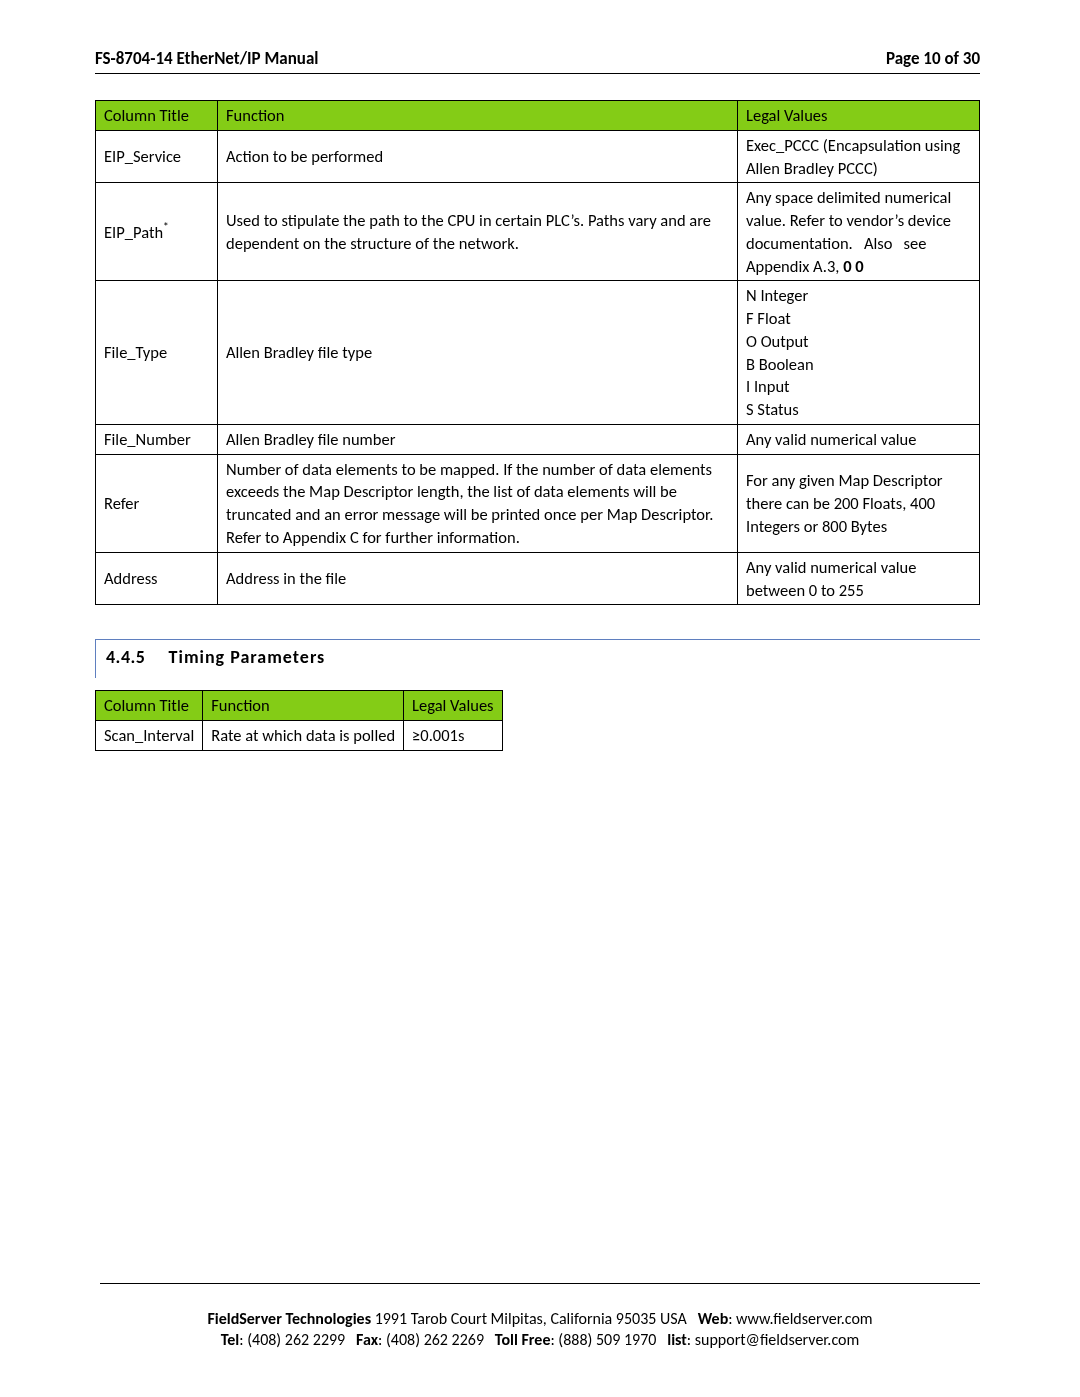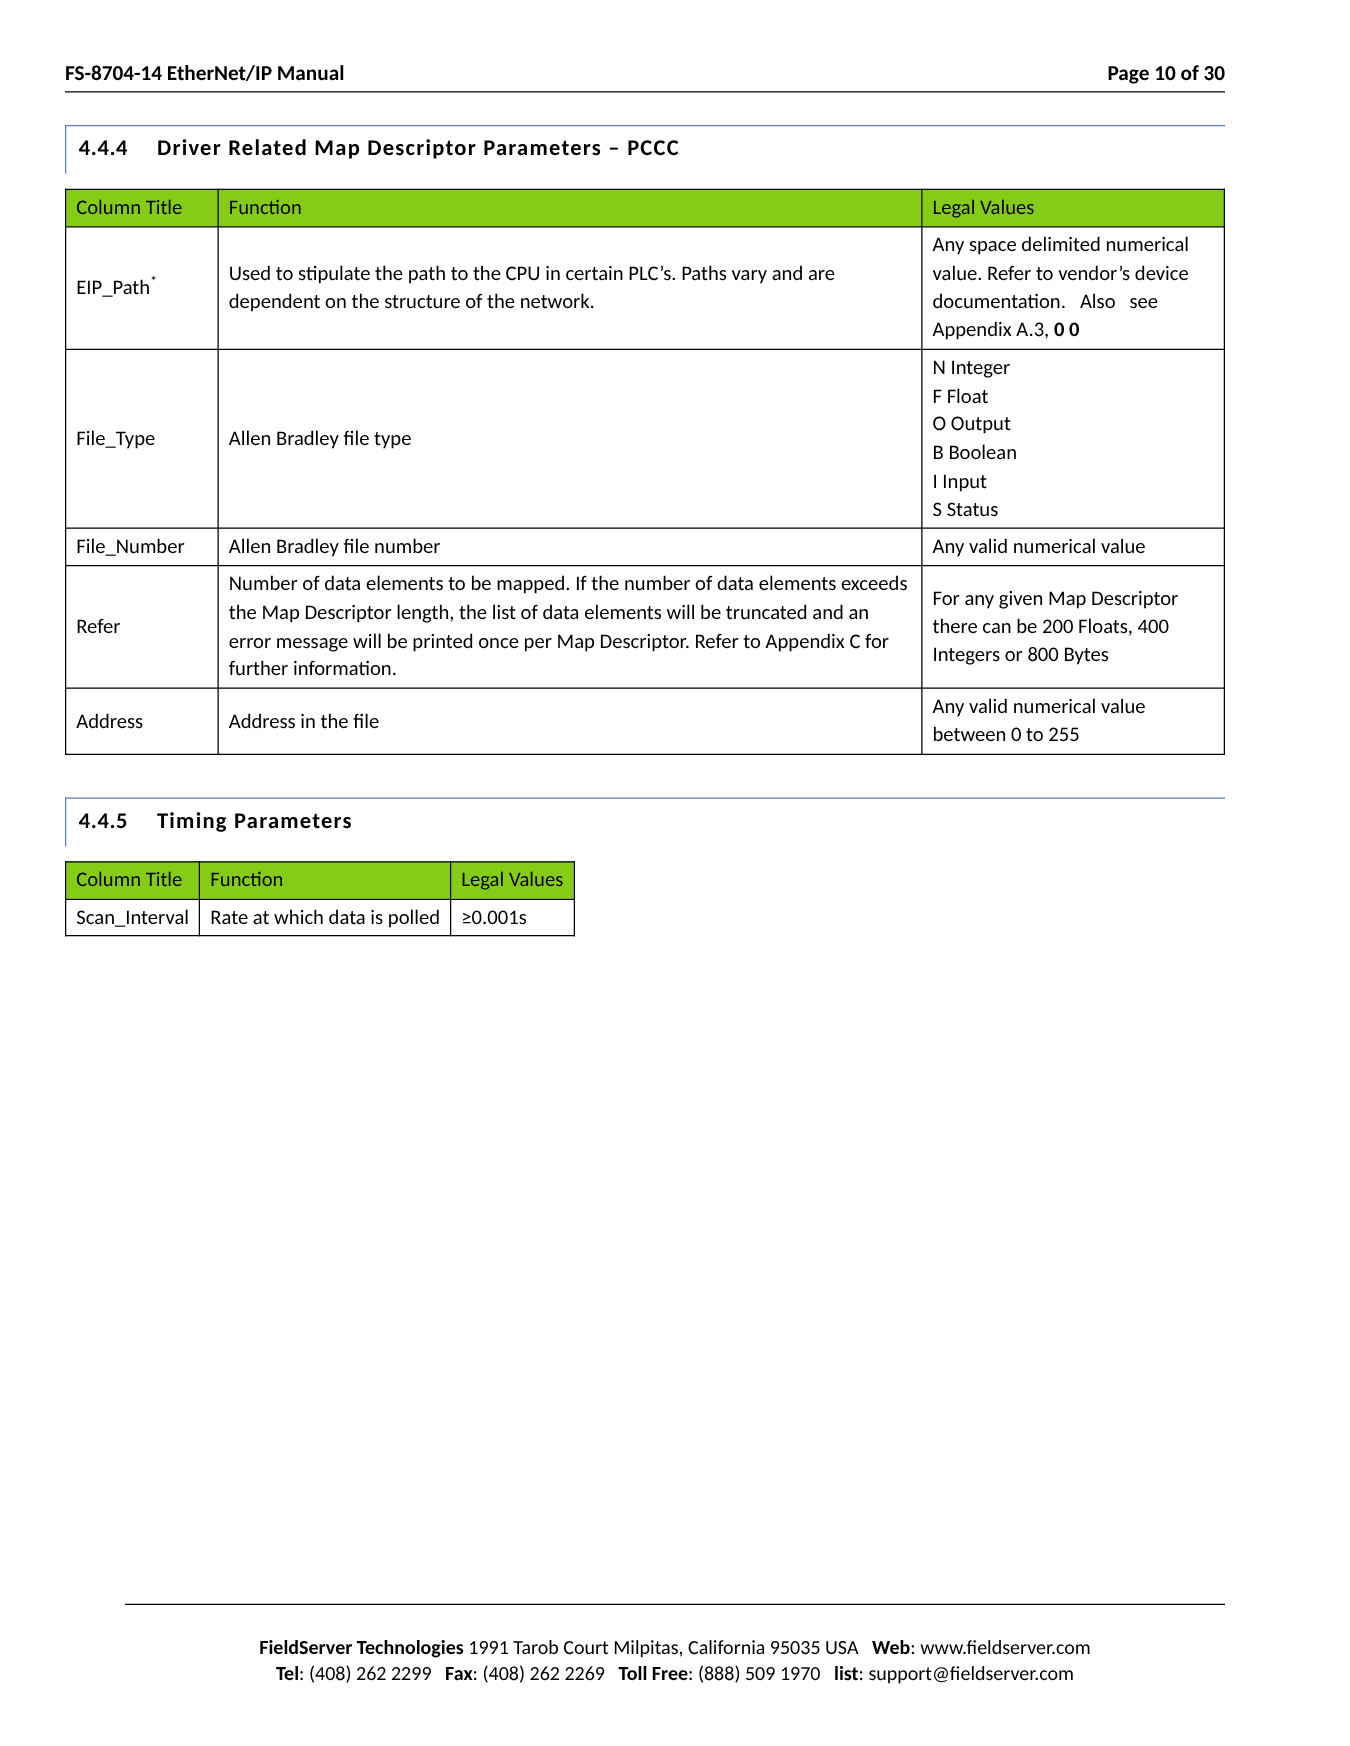--- a/index.html
+++ b/index.html
@@ -6,21 +6,21 @@
   body {
     margin: 0;
     background: #fff;
     font-family: Calibri, "Segoe UI", Arial, sans-serif;
     color: #000;
     width: 1080px;
     height: 1397px;
     position: relative;
   }
   .page {
-    padding: 48px 100px 0 52px;
+    padding: 48px 100px 0 95px;
   }
   .hdr {
     display: flex;
     justify-content: space-between;
     align-items: baseline;
     font-weight: bold;
     font-size: 17px;
     padding-bottom: 4px;
     border-bottom: 1px solid #000;
     margin-bottom: 26px;
@@ -75,36 +75,35 @@
 </head>
 <body>
 
 <div class="page">
 
   <div class="hdr">
     <span>FS-8704-14 EtherNet/IP Manual</span>
     <span>Page 10 of 30</span>
   </div>
 
-  <div class="sect">
-    <span class="sect-h">
-      <span class="sect-num">4.4.4</span>
-      <span>Driver Related Map Descriptor Parameters – PCCC</span>
-    </span>
-  </div>
 
   <table class="param full t1">
     <tbody>
         <tr>
       <th class="c1">Column Title</th>
       <th>Function</th>
       <th class="c3">Legal Values</th>
     </tr>
     </tbody>
       <tbody>
+        <tr>
+          <td class="c1">EIP_Service</td>
+          <td>Action to be performed</td>
+          <td class="c3">Exec_PCCC (Encapsulation using Allen Bradley PCCC)</td>
+        </tr>
         <tr>
           <td class="c1">EIP_Path<sup>*</sup></td>
           <td class="justify">Used to stipulate the path to the CPU in certain PLC’s.  Paths vary and are dependent on the structure of the network.</td>
           <td class="c3 justify">Any space delimited numerical value.  Refer to vendor’s device documentation.&nbsp;&nbsp;&nbsp;Also&nbsp;&nbsp;&nbsp;see Appendix A.3, <b>0 0</b></td>
         </tr>
         <tr>
           <td class="c1">File_Type</td>
           <td>Allen Bradley file type</td>
           <td class="c3">N Integer<br>F Float<br>O Output<br>B Boolean<br>I Input<br>S Status</td>
         </tr>

